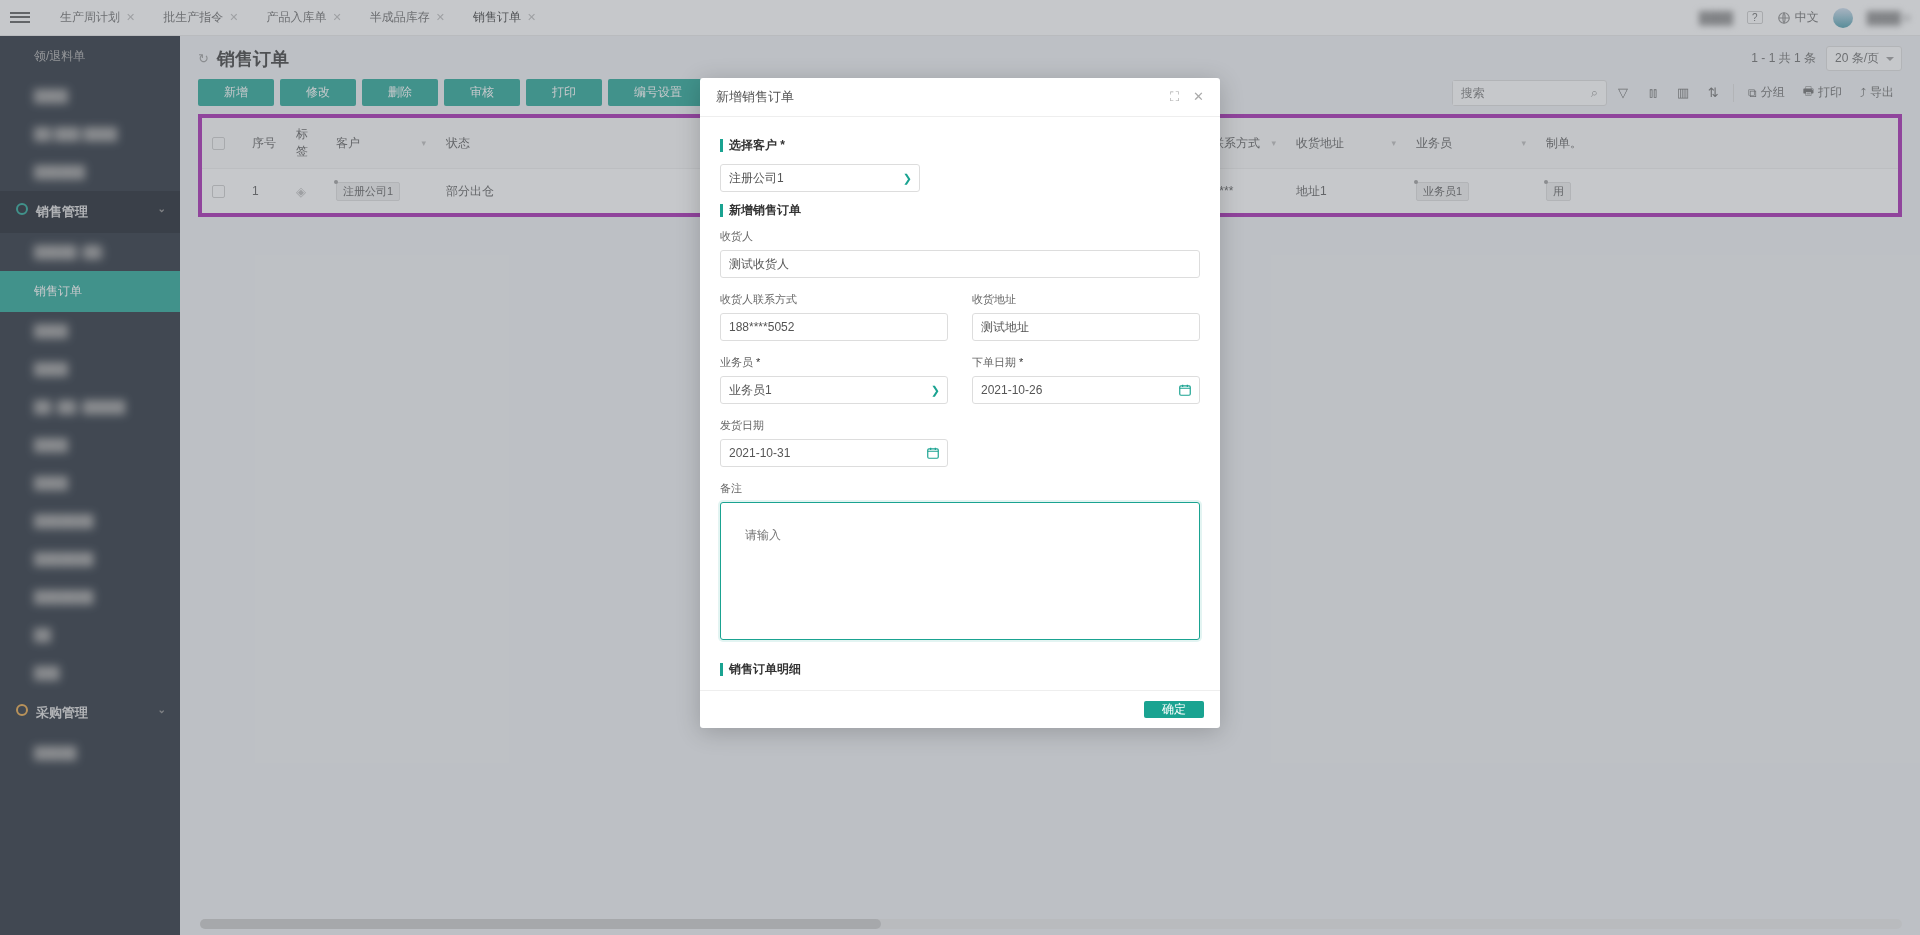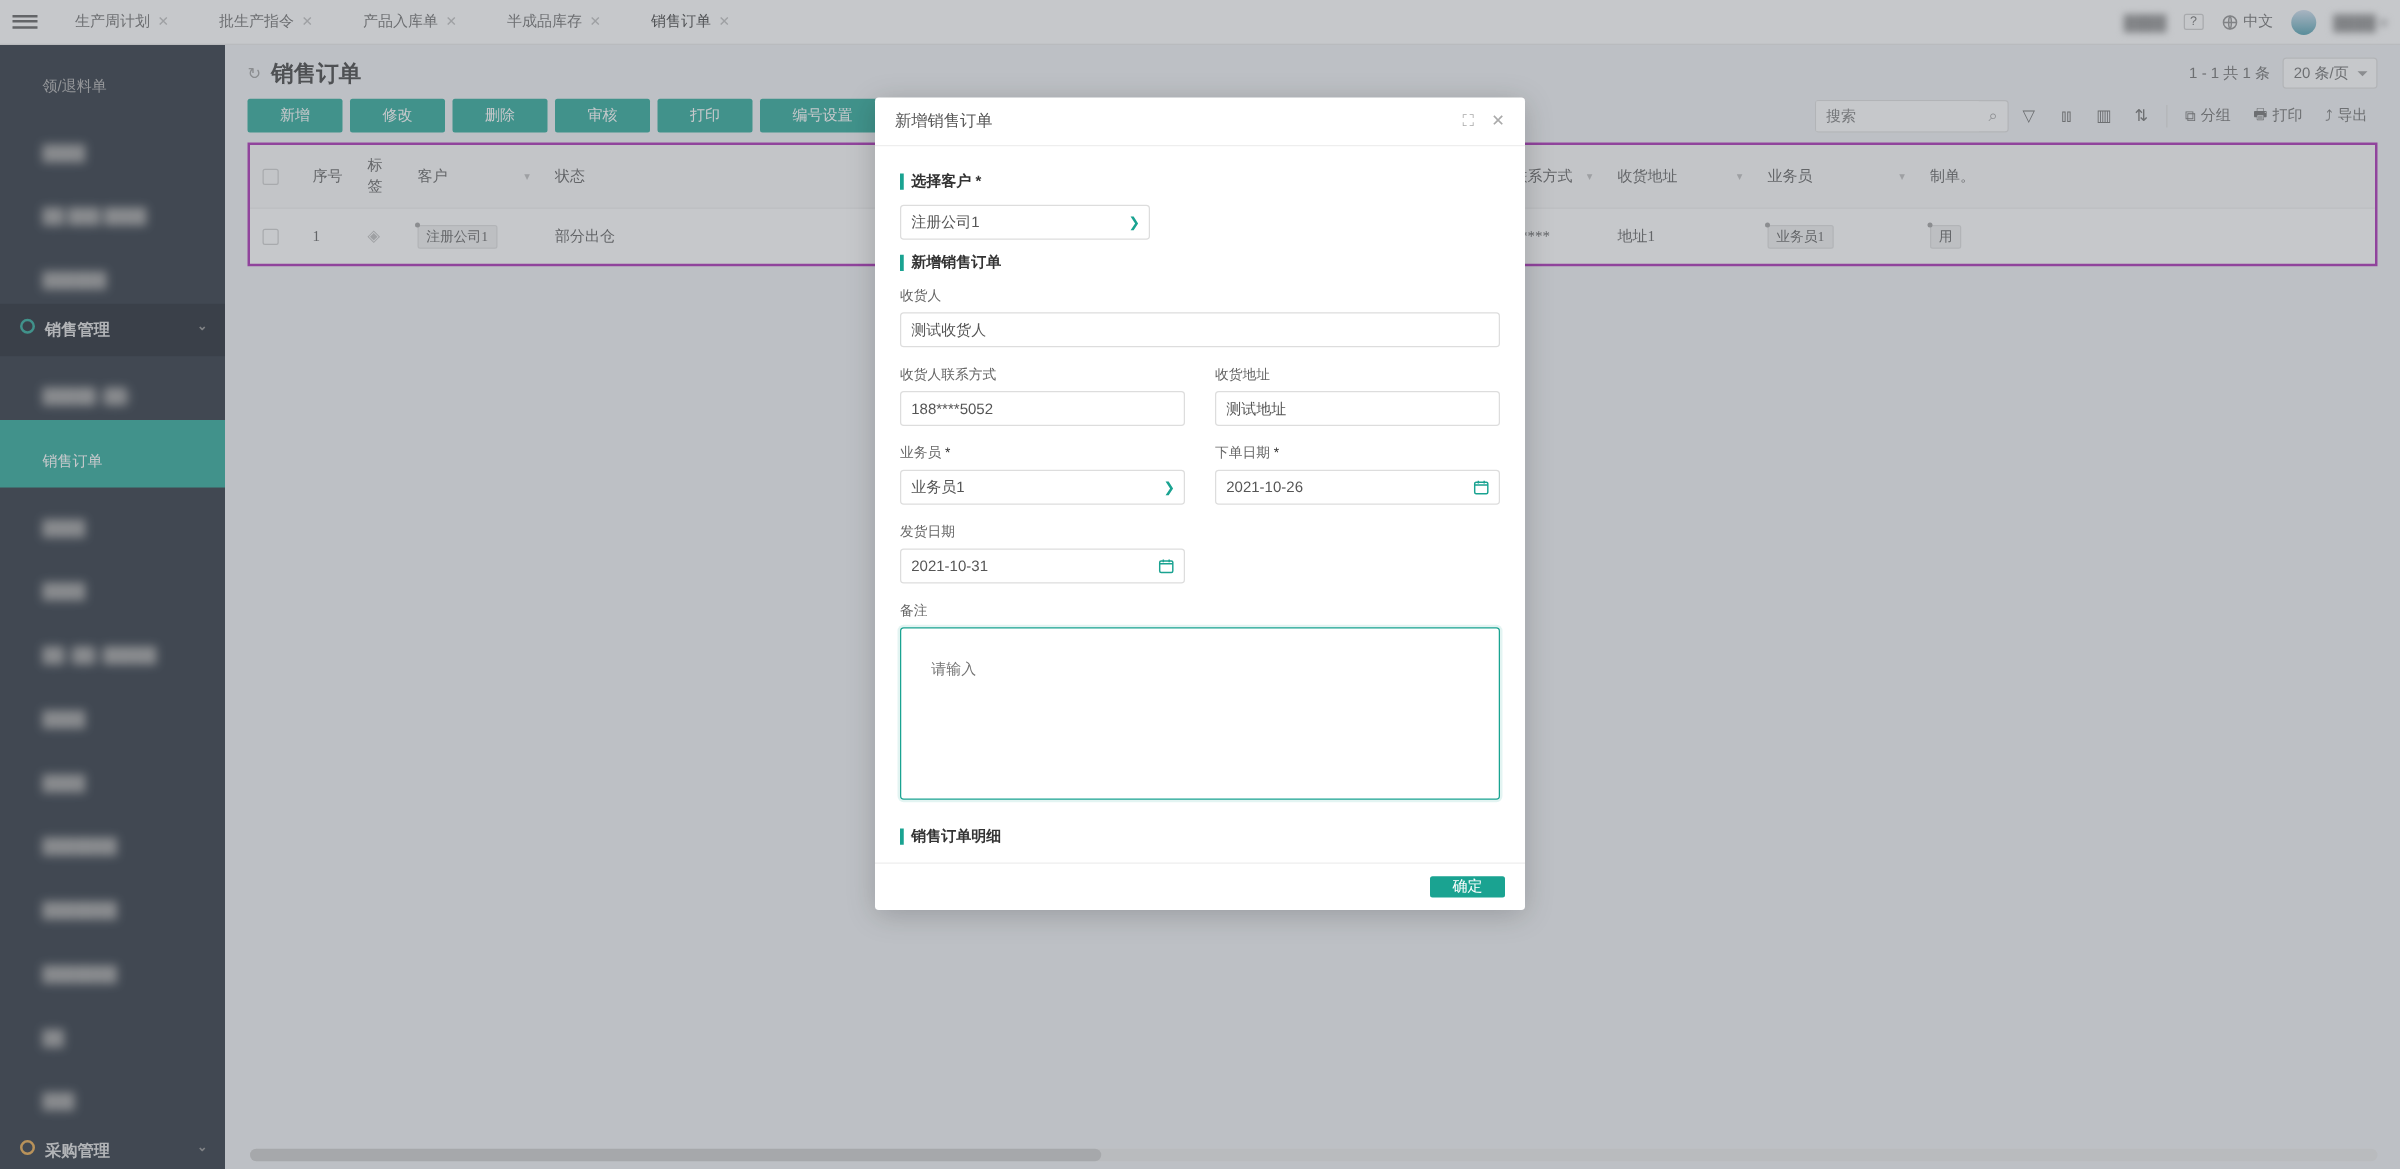--- a/index.html
+++ b/index.html
@@ -2,34 +2,34 @@
 <html><head>
 <meta charset="utf-8">
 <style>
 * { box-sizing: border-box; margin: 0; padding: 0; }
 body { font-family: -apple-system, "Microsoft YaHei", sans-serif; font-size: 13px; color: #333; background: #f0f2f5; overflow: hidden; height: 935px; width: 1920px; position: relative; }
 
 
 .topbar { height: 36px; background: #fff; border-bottom: 1px solid #e8e8e8; display: flex; align-items: center; padding: 0 10px; }
 .menu-toggle { width: 20px; height: 20px; display: flex; flex-direction: column; justify-content: space-around; padding: 3px 0; cursor: pointer; margin-right: 20px; }
 .menu-toggle span { height: 2px; background: #555; }
-.tabs { display: flex; gap: 20px; flex: 1; }
+.tabs { display: flex; gap: 8px; flex: 1; }
 .tab { display: flex; align-items: center; gap: 6px; padding: 4px 10px; color: #666; font-size: 12px; }
 .tab.active { color: #333; font-weight: 500; }
 .tab-close { color: #bbb; font-size: 11px; }
 .top-right { display: flex; align-items: center; gap: 14px; font-size: 12px; color: #666; }
 .blur-user { filter: blur(3px); color: #888; }
 .help-box { border: 1px solid #ccc; padding: 0 4px; border-radius: 2px; font-size: 10px; }
 .globe-svg { width: 14px; height: 14px; }
 .avatar { width: 20px; height: 20px; border-radius: 50%; background: linear-gradient(#cde, #49a); }
 
 
 .layout { display: flex; height: calc(100% - 36px); }
 .sidebar { width: 180px; background: #1b2430; color: #aaa; overflow-y: auto; }
-.side-item { padding: 25px 16px 12px 34px; font-size: 12px; cursor: pointer; }
+.side-item { padding: 12px 16px 12px 34px; font-size: 12px; cursor: pointer; }
 .side-item.active { background: #1aa391; color: #fff; }
 .side-group { padding: 12px 16px; display: flex; align-items: flex-start; gap: 8px; color: #ddd; position: relative; font-weight: bold; }
 .side-group.top-group { background: #0f1620; }
 .side-group-icon { width: 12px; height: 12px; border: 2px solid #1aa391; border-radius: 50%; }
 .side-group-icon.purchase { border-color: #e8a33d; }
 .side-group .chev { position: absolute; right: 14px; font-size: 10px; color: #888; }
 .side-blur { filter: blur(4px); color: #999; }
 
 .main { flex: 1; padding: 10px 18px; position: relative; overflow: hidden; }
 .page-head { display: flex; align-items: center; gap: 8px; margin-bottom: 8px; }
@@ -43,21 +43,21 @@
 .btn { background: #1aa391; color: #fff; border: none; padding: 5px 26px; font-size: 12px; border-radius: 2px; cursor: pointer; }
 .toolbar-right { margin-left: auto; display: flex; align-items: center; gap: 2px; }
 .search-box { border: 1px solid #ddd; border-radius: 3px; display: flex; align-items: center; background: #fff; }
 .search-box input { border: none; outline: none; padding: 5px 8px; width: 130px; font-size: 12px; }
 .search-box .sicon { padding: 0 8px; color: #999; }
 .icon-btn { width: 28px; height: 26px; display: flex; align-items: center; justify-content: center; color: #666; cursor: pointer; font-size: 13px; }
 .icon-btn.wlabel { width: auto; padding: 0 8px; gap: 4px; font-size: 12px; }
 .vsep { width: 1px; height: 18px; background: #ddd; margin: 0 4px; }
 
 
-.table-wrap { border: 2px solid #a21caf; background: #fff; font-family: Liberation Serif, serif; }
+.table-wrap { border: 4px solid #a21caf; background: #fff; }
 .thead { display: flex; background: #fafafa; border-bottom: 1px solid #eee; }
 .row { display: flex; align-items: center; height: 44px; font-size: 12px; }
 .cell { padding: 8px 10px; color: #555; display: flex; align-items: center; gap: 4px; position: relative; }
 .th { color: #555; font-weight: 500; font-size: 12px; }
 .th .drop { color: #bbb; font-size: 9px; margin-left: auto; }
 .c-check { width: 40px; }
 .c-seq { width: 44px; }
 .c-tag { width: 40px; }
 .c-cust { width: 110px; }
 .c-stat { width: 620px; }

